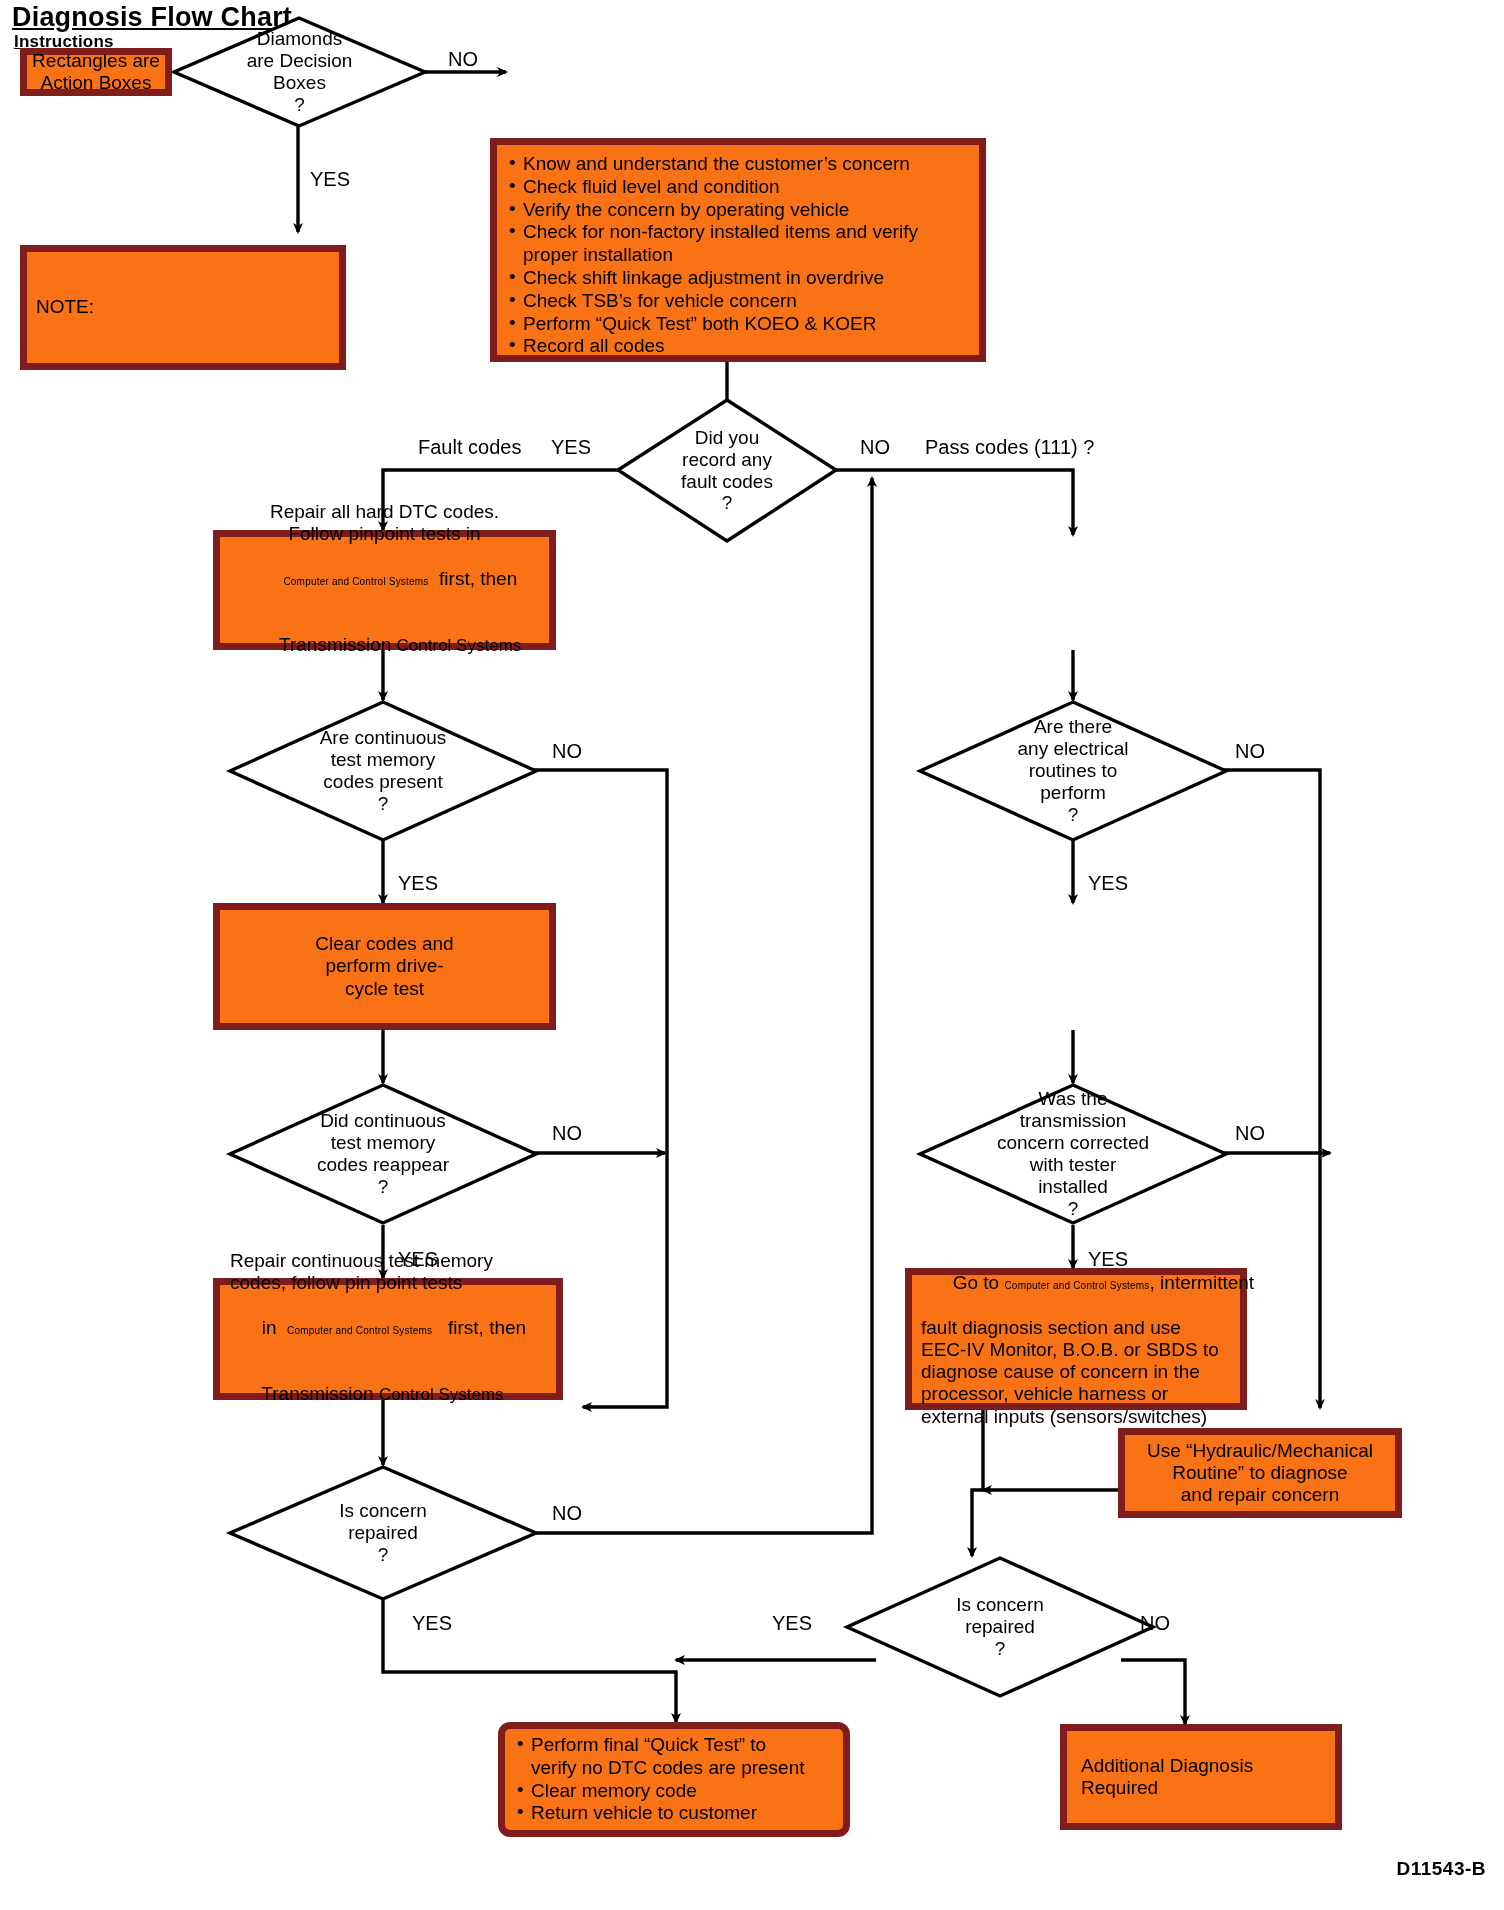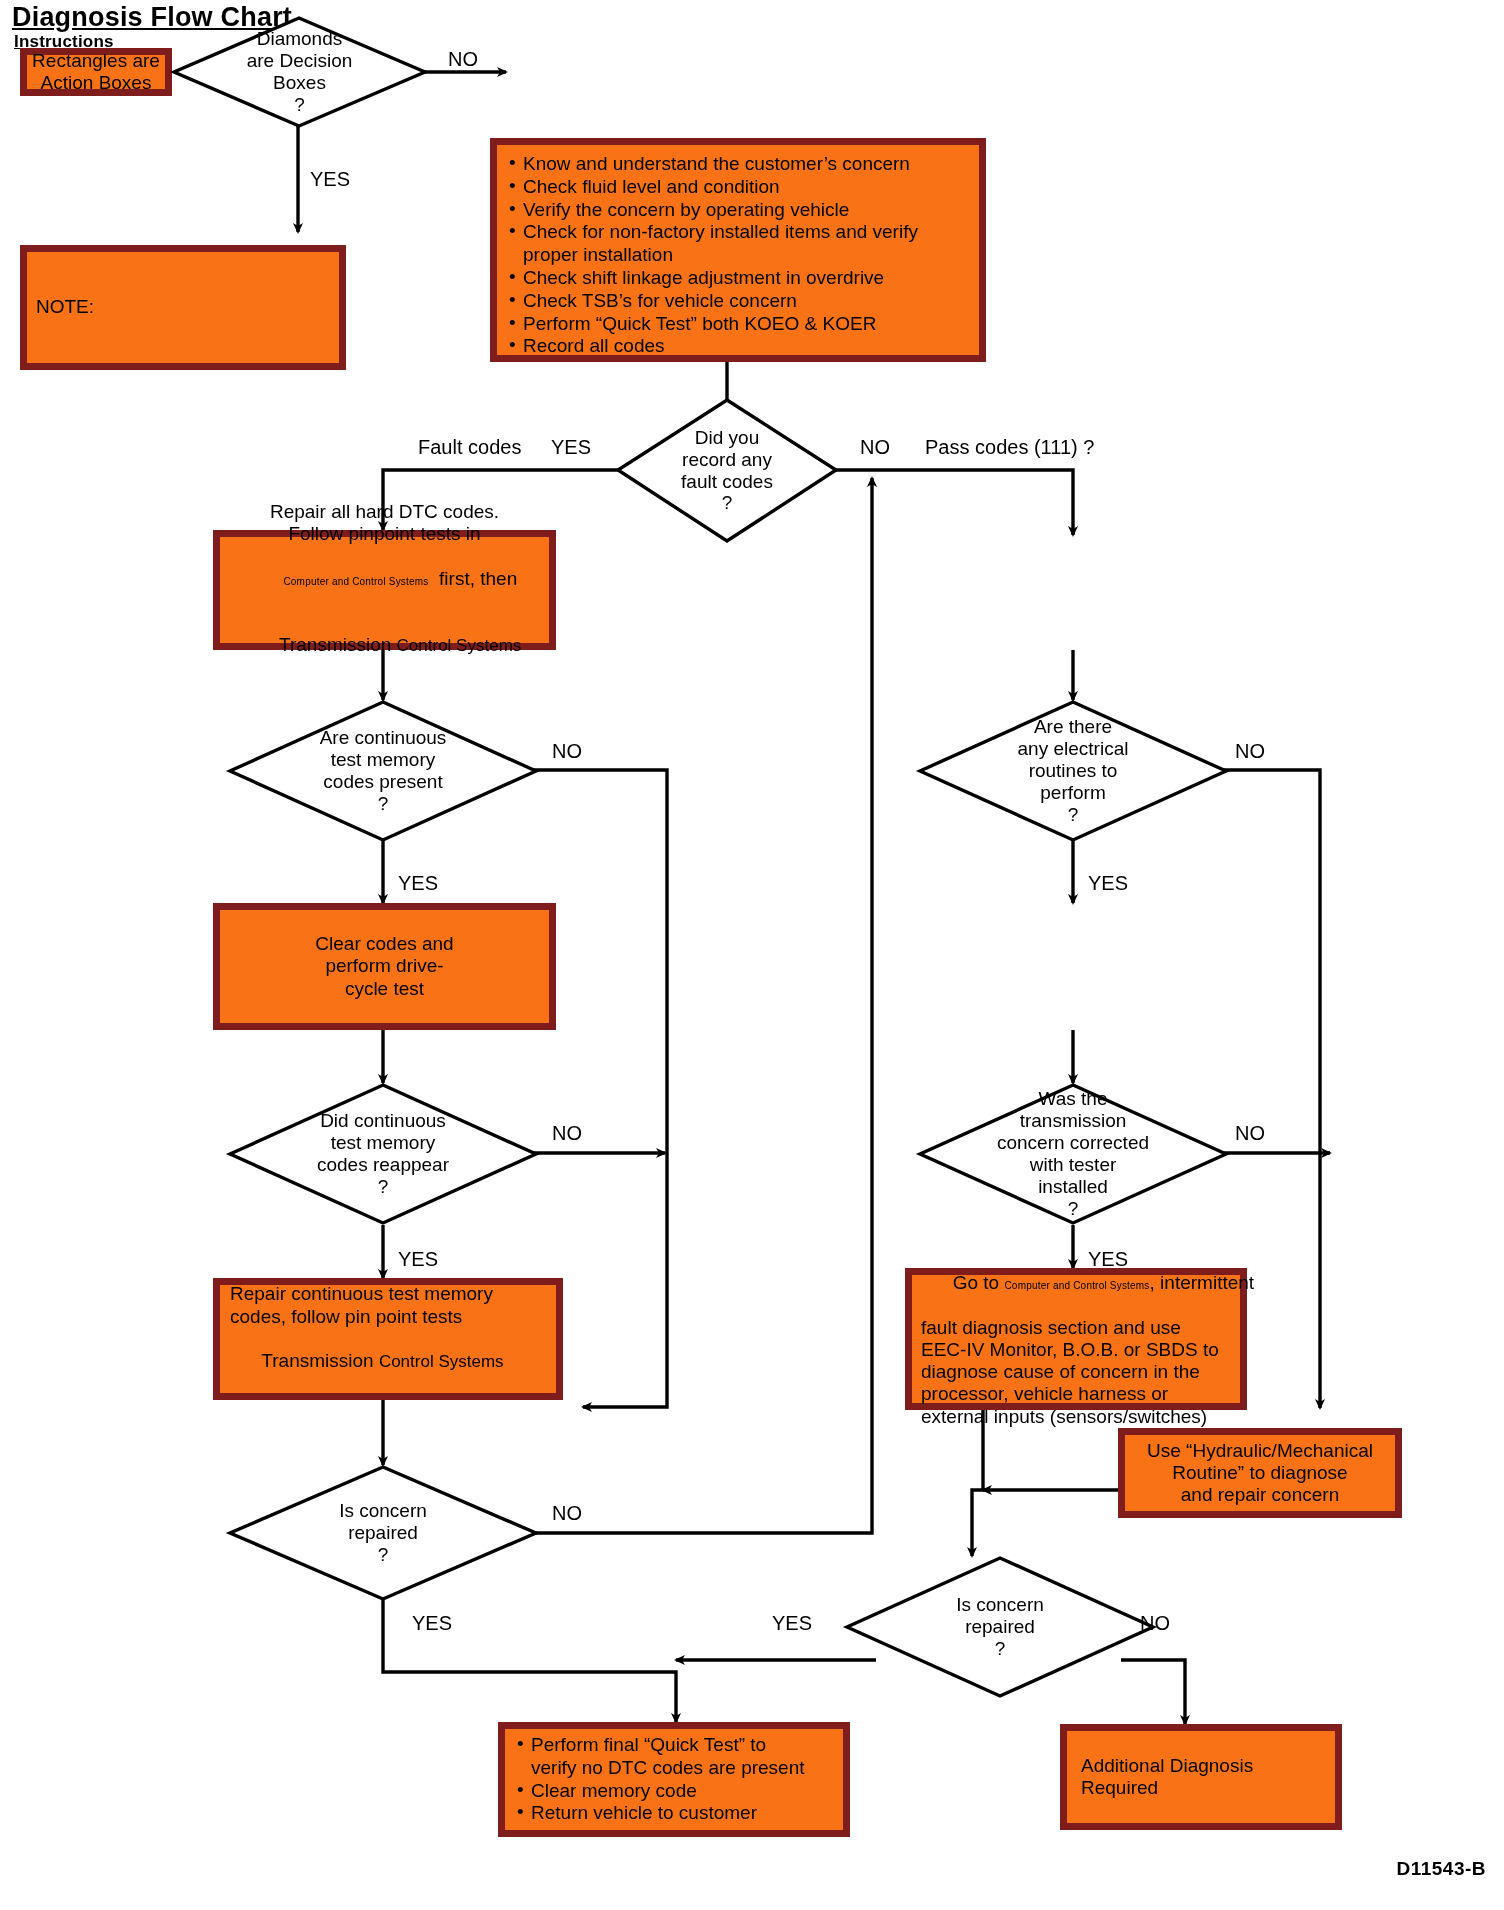--- a/index.html
+++ b/index.html
@@ -193,20 +193,23 @@
 codes reappear
 ?</div>
   </div>
   <div class="lab" style="left:552px;top:1122px;">NO</div>
   <div class="lab" style="left:398px;top:1248px;">YES</div>
 
   <div class="box left" style="left:213px;top:1278px;width:350px;height:122px;padding:4px 10px;">
     <div class="ln">Repair continuous test memory</div>
     <div class="ln">codes, follow pin point tests</div>
     <div class="ln">
+      <span>in</span><span>&nbsp;&nbsp;</span><span class="small-ref">Computer and Control Systems</span><span>&nbsp;&nbsp;&nbsp;</span><span>first, then</span>
+    </div>
+    <div class="ln">
       <span>Transmission</span><span>&nbsp;</span><span style="font-size:17px;">Control Systems</span>
     </div>
   </div>
 
   <div class="diamond" style="left:228px;top:1465px;width:310px;height:136px;">
     <svg width="310" height="136">
         <polygon points="155,2 308,68 155,134 2,68" fill="#fff" stroke="#000" stroke-width="3.4"></polygon>
       </svg>
     <div class="dtext">Is concern
 repaired
@@ -265,21 +268,21 @@
     <svg width="310" height="142">
         <polygon points="155,2 308,71 155,140 2,71" fill="#fff" stroke="#000" stroke-width="3.4"></polygon>
       </svg>
     <div class="dtext">Is concern
 repaired
 ?</div>
   </div>
   <div class="lab" style="left:772px;top:1612px;">YES</div>
   <div class="lab" style="left:1140px;top:1612px;">NO</div>
 
-  <div class="box left" style="left:498px;top:1722px;width:352px;height:115px;padding:6px 10px;">
+  <div class="box left" style="left:498px;top:1722px;width:352px;height:115px;padding:6px 10px;border-radius:12px;">
     <div class="bul">Perform final “Quick Test” to</div>
     <div class="cont">verify no DTC codes are present</div>
     <div class="bul">Clear memory code</div>
     <div class="bul">Return vehicle to customer</div>
   </div>
 
   <div class="box left" style="left:1060px;top:1724px;width:282px;height:106px;padding:4px 14px;">
     <div class="ln">Additional Diagnosis</div>
     <div class="ln">Required</div>
   </div>

